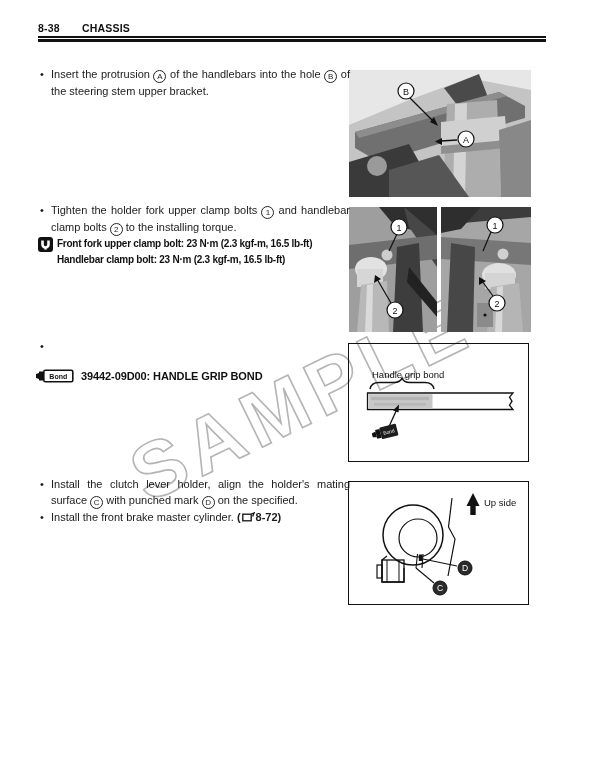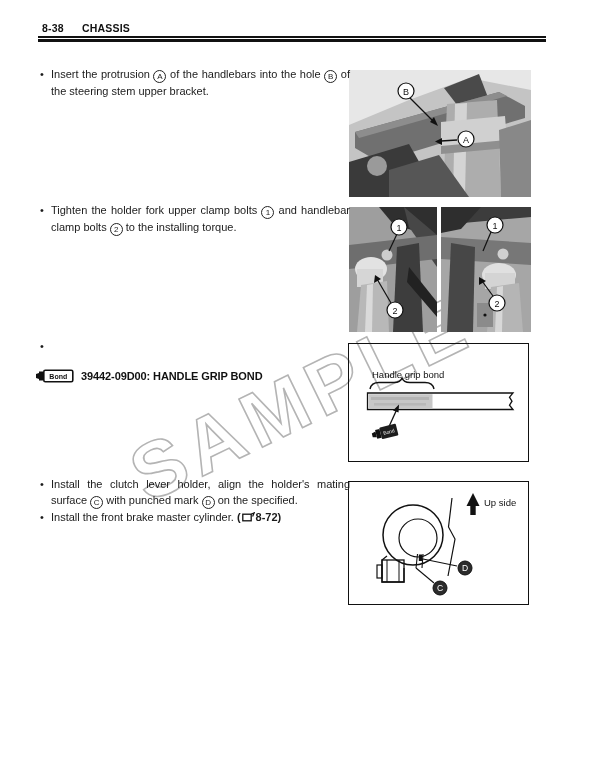--- a/index.html
+++ b/index.html
@@ -1,21 +1,21 @@
 <!DOCTYPE html>
 <html><head>
 <meta charset="utf-8">
 <style>
   html,body{margin:0;padding:0;background:#ffffff;}
   .page{position:relative;width:600px;height:776px;background:#fff;overflow:hidden;
         font-family:"Liberation Sans",sans-serif;color:#1a1a1a;}
   
   .hdr{position:absolute;left:38px;top:22px;width:508px;}
   .hdr-line{font-size:10.5px;font-weight:bold;letter-spacing:.2px;color:#111;}
-  .hdr-num{display:inline-block;min-width:30px;text-align:center;}
+  .hdr-num{display:inline-block;min-width:30px;}
   .hdr-sec{display:inline-block;margin-left:14px;}
   .rule-thin{height:1.5px;background:#111;margin-top:2px;}
   .rule-thick{height:3px;background:#111;margin-top:1px;}
   
   .tb{position:absolute;left:38px;width:312px;font-size:11px;line-height:16px;
       text-align:justify;color:#1b1b1b;z-index:4;}
   .tb p{margin:0;padding-left:13px;position:relative;}
   .tb .blt{position:absolute;left:2px;top:0;}
   .circ{display:inline-block;width:11px;height:11px;border:1px solid #222;border-radius:50%;
         font-size:8px;line-height:11px;text-align:center;vertical-align:-1px;
@@ -96,20 +96,29 @@
     <p>
       <span class="blt">•</span>
       <span>Tighten the holder fork upper clamp bolts</span>
       <span class="circ">1</span>
       <span>and handlebar clamp bolts</span>
       <span class="circ">2</span>
       <span>to the installing torque.</span>
     </p>
   </div>
 
+  <div class="torque">
+    <svg class="ticon" width="15" height="15" viewBox="0 0 15 15">
+      <rect x="0" y="0" width="15" height="15" rx="3" fill="#111"></rect>
+      <path d="M4.5,3.5 v4 a3,3 0 0 0 6,0 v-4" fill="none" stroke="#fff" stroke-width="2.6"></path>
+      <rect x="6.4" y="11" width="2.2" height="1.6" fill="#fff"></rect>
+    </svg>
+    <div>Front fork upper clamp bolt: 23 N·m (2.3 kgf-m, 16.5 lb-ft)</div>
+    <div>Handlebar clamp bolt: 23 N·m (2.3 kgf-m, 16.5 lb-ft)</div>
+  </div>
 
   <svg class="photo" style="left:349px;top:207px;" width="88" height="125" viewBox="0 0 88 125">
     <rect x="0" y="0" width="88" height="125" fill="#9e9e9e"></rect>
     <g>
       <polygon points="30,0 88,0 88,30 45,18" fill="#2f2f2f"></polygon>
       <polygon points="55,0 88,28 88,60 60,20" fill="#474747"></polygon>
       <polygon points="0,38 88,28 88,52 0,62" fill="#6e6e6e"></polygon>
       <circle cx="38" cy="48" r="5.5" fill="#cdcdcd"></circle>
       <ellipse cx="22" cy="62" rx="16" ry="12" fill="#e2e2e2"></ellipse>
       <rect x="8" y="62" width="26" height="18" fill="#d6d6d6"></rect>

